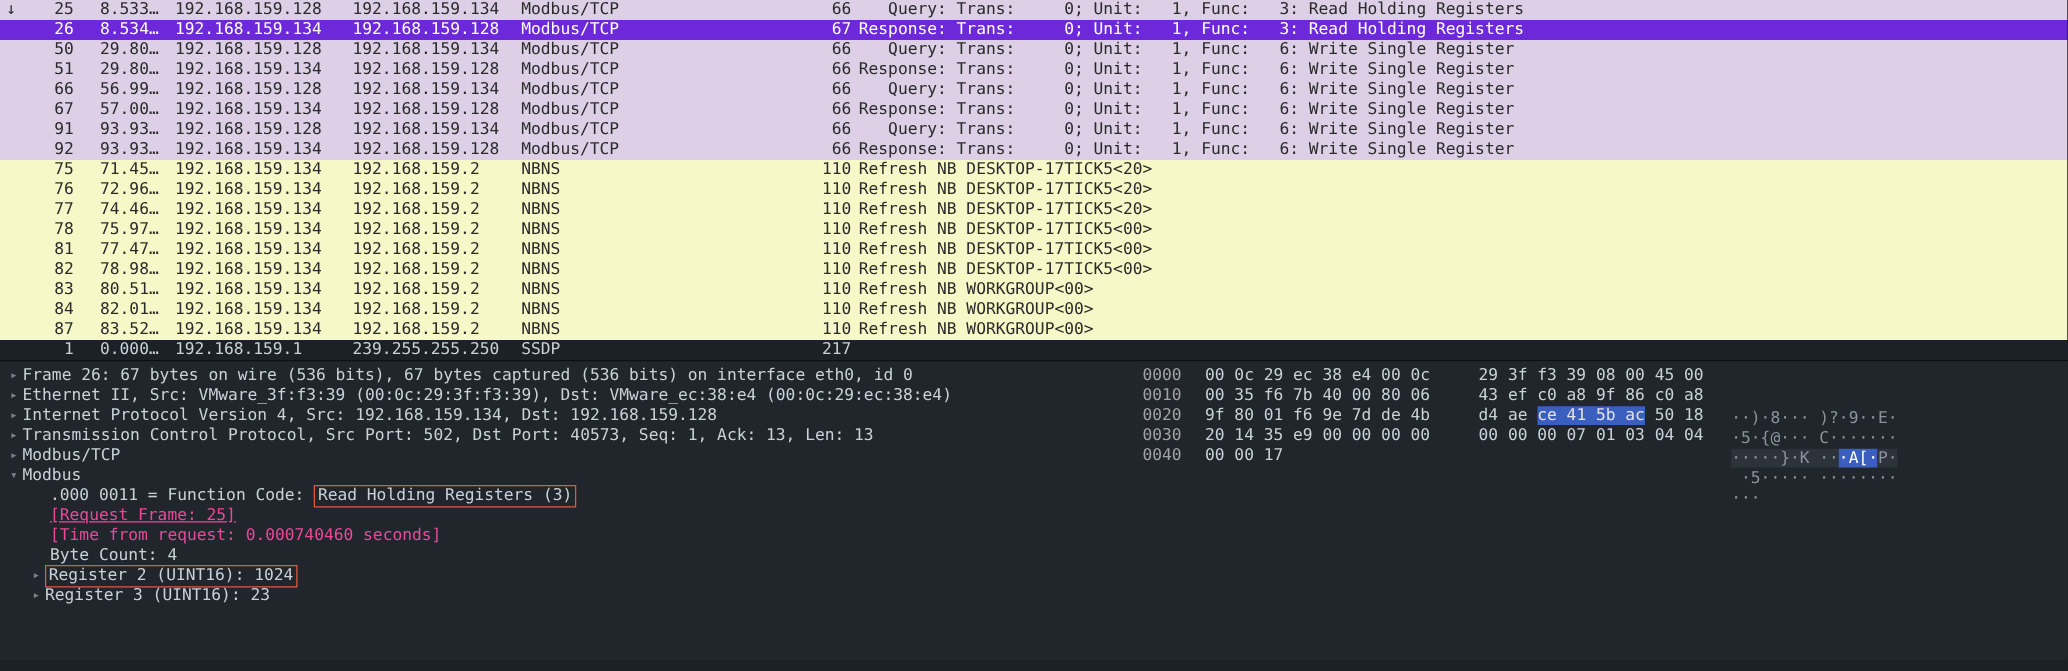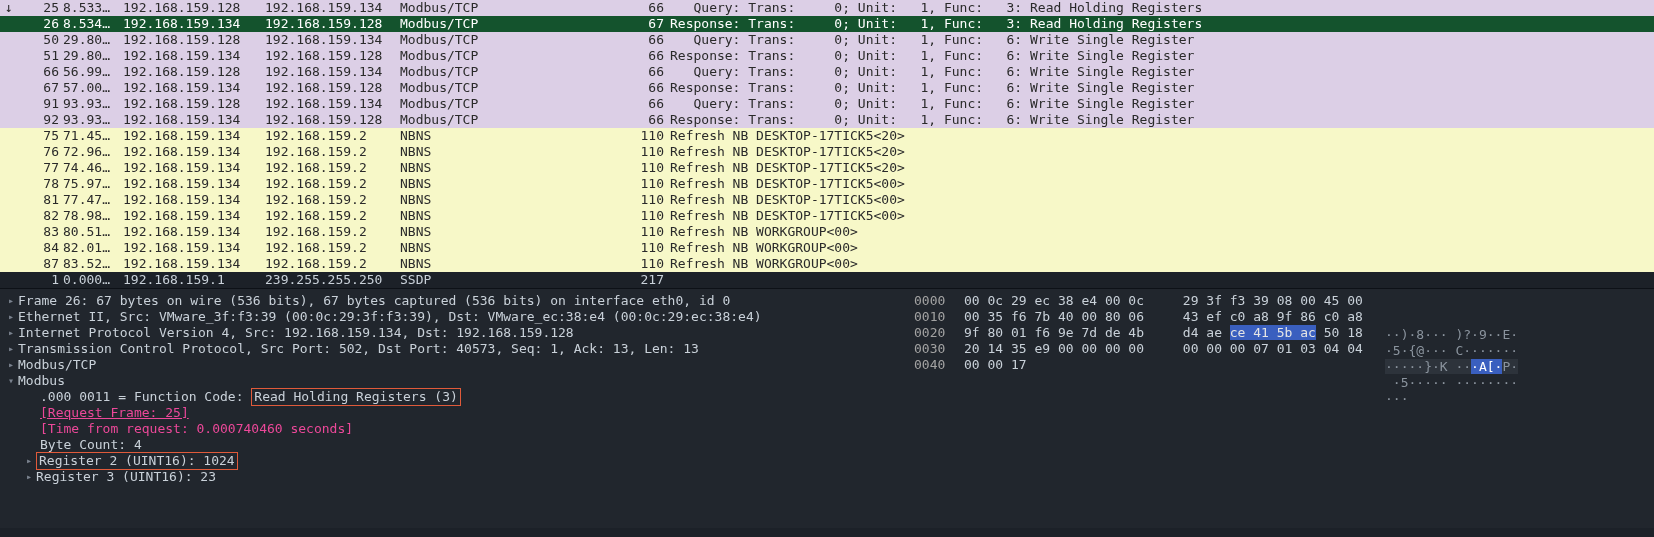--- a/index.html
+++ b/index.html
@@ -16,26 +16,26 @@
   .packet-list {
     background: #1c2128;
   }
   .packet-row {
     display: flex;
     height: 16px;
     white-space: pre;
     align-items: center;
   }
   .packet-row.modbus { background: #dccfe6; color: #2a2a2a; }
-  .packet-row.modbus.selected { background: #14532d; color: #ffffff; justify-content: center; }
+  .packet-row.modbus.selected { background: #6d28d9; color: #ffffff; justify-content: center; }
   .packet-row.nbns { background: #f7f8c8; color: #2a2a2a; }
   .packet-row.ssdp { background: #1c2128; color: #c9d1d9; }
   .packet-row .marker { width: 18px; display:inline-block; text-align:center; }
   .col-no { width: 45px; text-align: right; padding-right: 4px; }
-  .col-time { width: 60px; }
+  .col-time { width: 60px; margin-left: 17px; }
   .col-src { width: 142px; }
   .col-dst { width: 135px; }
   .col-proto { width: 230px; }
   .col-len { width: 40px; text-align: right; padding-right: 6px; }
   .col-info { flex: 1; }
 
   .bottom-panes {
     display: flex;
     background: #21262d;
     border-top: 1px solid #0d1117;

